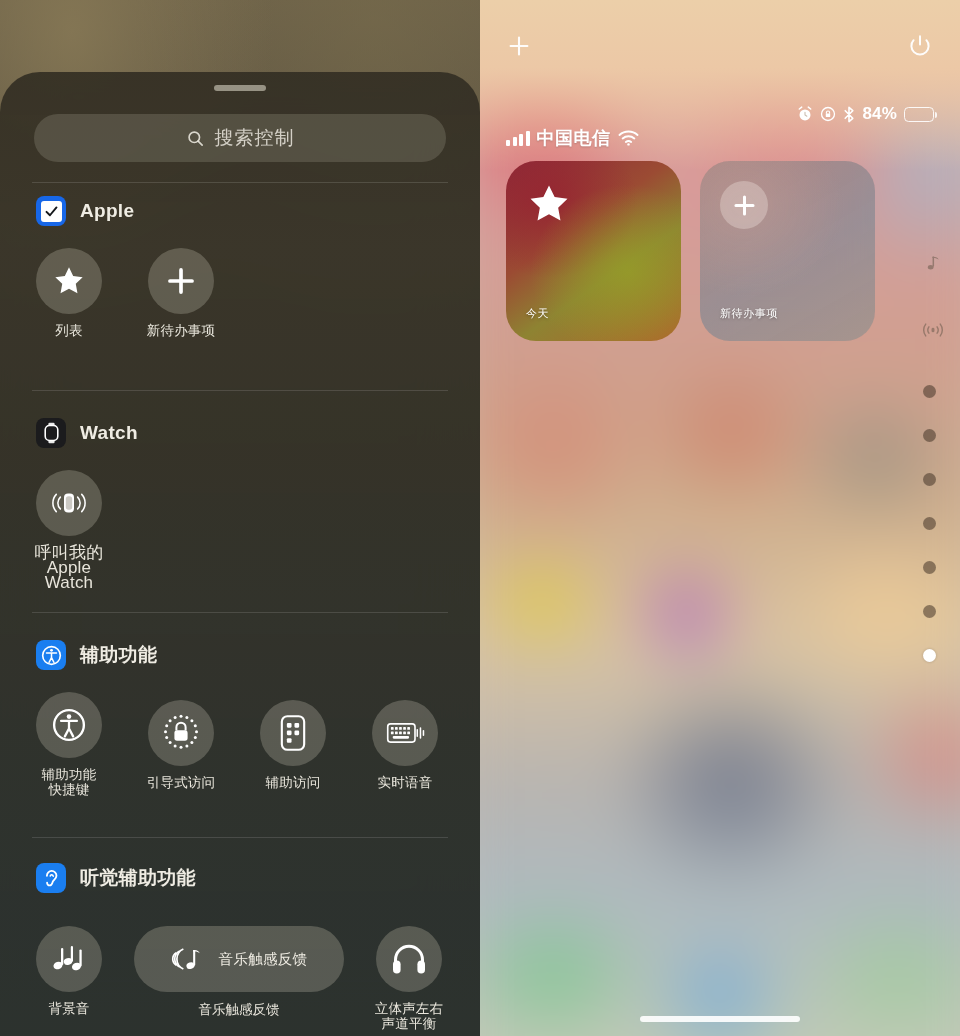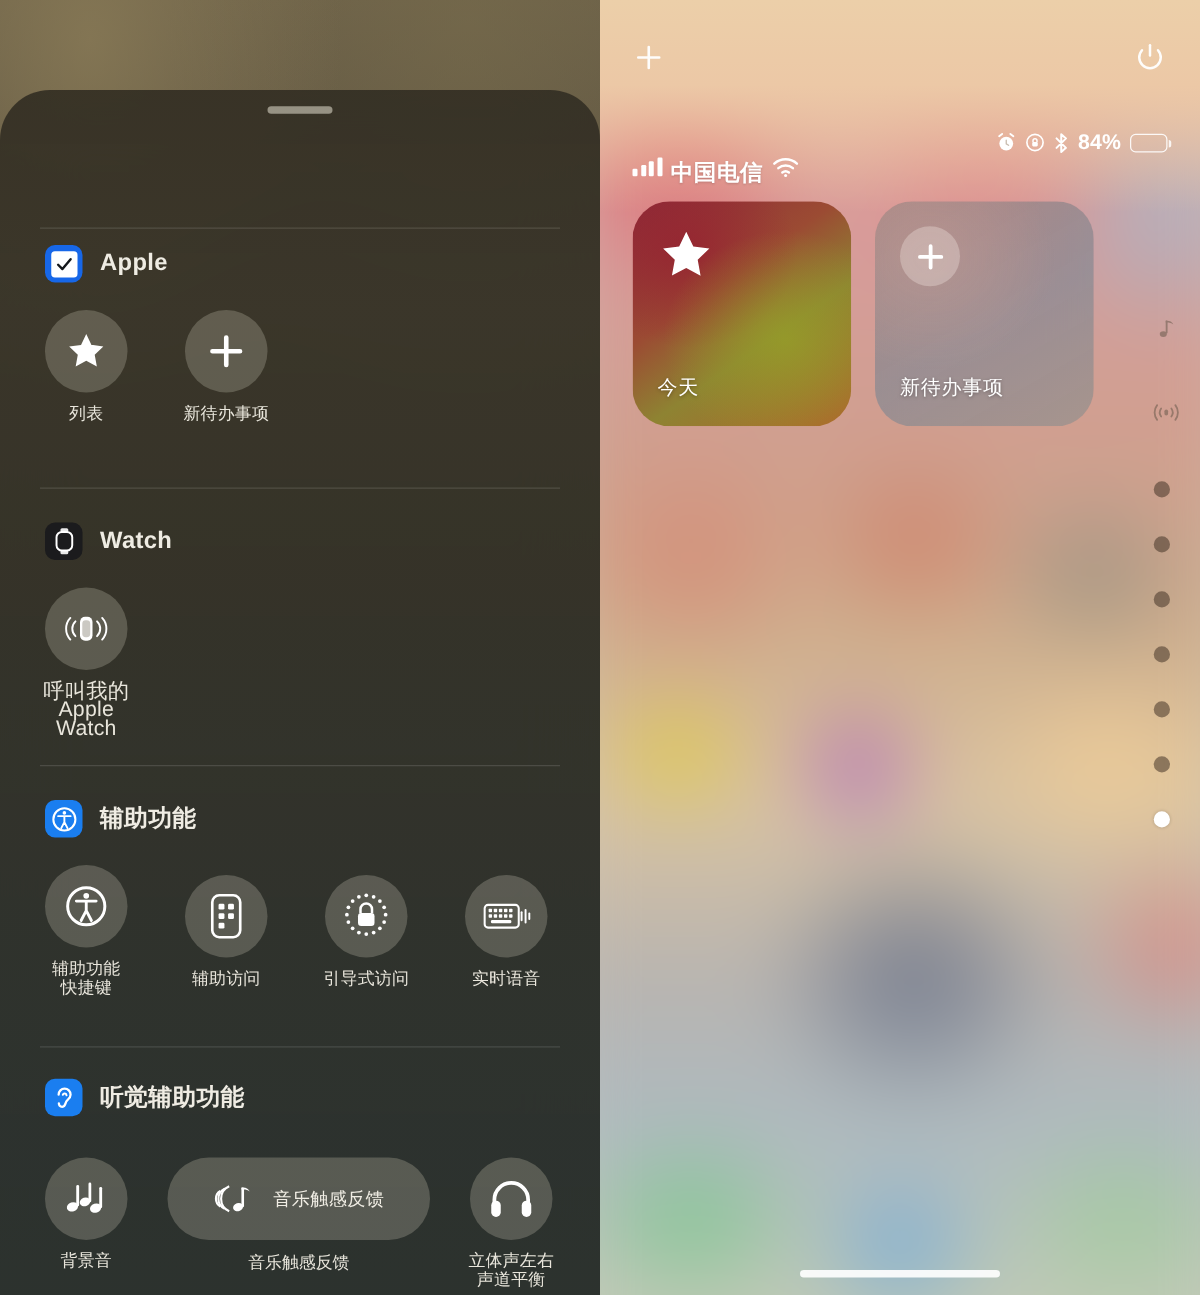--- a/index.html
+++ b/index.html
@@ -115,21 +115,21 @@
   }
 
   .r-plus { position:absolute; left:27px; top:34px; width:24px; height:24px; }
   .r-power { position:absolute; right:27px; top:33px; width:26px; height:26px; }
 
   .statusbar {
     position:absolute; left:0; top:98px; width:480px; height:32px;
     display:flex; align-items:center; justify-content:space-between;
     padding:0 26px; color:#fff;
   }
-  .sb-left { display:flex; align-items:flex-start; gap:7px;margin-top:48px; }
+  .sb-left { display:flex; align-items:center; gap:7px;margin-top:48px; }
   .sb-right { display:flex; align-items:center; gap:7px; }
   .carrier { font-size:18px; font-weight:600; letter-spacing:.5px;
              text-shadow:0 1px 2px rgba(0,0,0,.18); }
   .batt-pct { font-size:17px; font-weight:600; letter-spacing:.2px; }
   .bars { display:flex; align-items:flex-end; gap:2.5px; height:15px; }
   .bars i { width:4px; background:#fff; border-radius:1px; display:block; }
   .bars i:nth-child(1){height:6px}.bars i:nth-child(2){height:9px}
   .bars i:nth-child(3){height:12px}.bars i:nth-child(4){height:15px}
   .battery { width:30px; height:15px; border:1.8px solid rgba(255,255,255,.9);
              border-radius:4.5px; position:relative; padding:1.6px; }
@@ -142,21 +142,21 @@
             padding:20px; display:flex; flex-direction:column; justify-content:space-between; }
   .w-today { background:
       radial-gradient(80% 70% at 70% 62%, rgba(150,160,40,.75), transparent 70%),
       radial-gradient(70% 60% at 25% 22%, rgba(150,30,48,.72), transparent 72%),
       linear-gradient(145deg,#8d2a38 0%, #9b4b33 38%, #8e8332 62%, #b0642c 100%);
       backdrop-filter:blur(16px); }
   .w-new { background:
       radial-gradient(80% 70% at 25% 25%, rgba(200,160,150,.45), transparent 72%),
       linear-gradient(150deg, rgba(150,128,126,.72) 0%, rgba(132,136,146,.7) 55%, rgba(150,144,140,.72) 100%);
       backdrop-filter:blur(16px); }
-  .widget .wlabel { font-size:16px; color:#fff; letter-spacing:.6px;
+  .widget .wlabel { font-size:11px; color:#fff; letter-spacing:.6px;
                     text-shadow:0 1px 3px rgba(0,0,0,.35); }
   .w-circ { width:48px; height:48px; border-radius:50%; background:rgba(235,220,215,.38);
             display:flex; align-items:center; justify-content:center; }
   .si-music { position:absolute; right:18px; top:255px; width:17px; height:17px; opacity:.55; }
   .si-cast  { position:absolute; right:14px; top:320px; width:26px; height:20px; opacity:.55; }
   .pagedots { position:absolute; right:24px; top:385px; display:flex; flex-direction:column; gap:31px; align-items:center; }
   .pagedots span { width:13px; height:13px; border-radius:50%; background:rgba(70,52,40,.55); display:block; }
   .pagedots span.active { background:#fff; box-shadow:0 0 3px rgba(0,0,0,.2); }
 
   .home-ind { position:absolute; left:50%; transform:translateX(-50%); bottom:14px;
@@ -167,20 +167,27 @@
 
 <div class="screen">
 
   <div class="left">
     <div class="left-wall"></div>
 
     <div class="cc-sheet">
 
       <div class="grabber"></div>
 
+      <div class="search-bar">
+        <svg class="mag" viewBox="0 0 24 24" fill="none">
+          <circle cx="10.5" cy="10.5" r="6.6" stroke="rgba(240,237,228,.85)" stroke-width="2.1"></circle>
+          <line x1="15.3" y1="15.3" x2="20.4" y2="20.4" stroke="rgba(240,237,228,.85)" stroke-width="2.1" stroke-linecap="round"></line>
+        </svg>
+        <span class="ph">搜索控制</span>
+      </div>
 
       <div class="sep" style="top:110px"></div>
 
       <div class="grp-head" style="left:36px; top:124px">
         <span class="app-ico ico-things">
           <span class="inner">
             <svg width="15" height="15" viewBox="0 0 24 24" fill="none">
               <path d="M4 12.5 L9.5 18 L20 5.5" stroke="#15181c" stroke-width="3.1" stroke-linecap="round" stroke-linejoin="round"></path>
             </svg>
           </span>
@@ -254,34 +261,20 @@
         <div class="tile">
           <span class="circ">
             <svg width="38" height="38" viewBox="0 0 24 24" fill="none">
               <circle cx="12" cy="12" r="9.4" stroke="#fff" stroke-width="1.5"></circle>
               <circle cx="12" cy="6.7" r="1.45" fill="#fff"></circle>
               <path d="M7 9.4h10M12 9.4v4.8m0 0-2.6 5m2.6-5 2.6 5" stroke="#fff" stroke-width="1.45" stroke-linecap="round"></path>
             </svg>
           </span>
           <span class="cap">辅助功能
 快捷键</span>
-        </div>
-
-        <div class="tile">
-          <span class="circ">
-            <svg width="30" height="38" viewBox="0 0 26 34" fill="none">
-              <rect x="3" y="2" width="20" height="30" rx="5" stroke="#fff" stroke-width="1.9"></rect>
-              <rect x="7.5" y="8" width="4.2" height="4.2" rx="1" fill="#fff"></rect>
-              <rect x="14.3" y="8" width="4.2" height="4.2" rx="1" fill="#fff"></rect>
-              <rect x="7.5" y="14.8" width="4.2" height="4.2" rx="1" fill="#fff"></rect>
-              <rect x="14.3" y="14.8" width="4.2" height="4.2" rx="1" fill="#fff"></rect>
-              <rect x="7.5" y="21.6" width="4.2" height="4.2" rx="1" fill="#fff"></rect>
-            </svg>
-          </span>
-          <span class="cap">辅助访问</span>
         </div>
 
         <div class="tile">
           <span class="circ">
             <svg width="40" height="40" viewBox="0 0 40 40" fill="none">
               <g fill="#fff">
                 <circle cx="20" cy="3.2" r="1.5"></circle>
                   <circle cx="25.9" cy="4.4" r="1.5"></circle>
                 <circle cx="30.9" cy="7.8" r="1.5"></circle>
                   <circle cx="34.3" cy="12.8" r="1.5"></circle>
@@ -300,20 +293,34 @@
               </g>
               <path d="M15.4 17.5v-3.2a4.6 4.6 0 0 1 9.2 0v3.2" stroke="#fff" stroke-width="2"></path>
               <rect x="13.4" y="17.3" width="13.2" height="10.4" rx="2.6" fill="#fff"></rect>
             </svg>
           </span>
           <span class="cap">引导式访问</span>
         </div>
 
         <div class="tile">
           <span class="circ">
+            <svg width="30" height="38" viewBox="0 0 26 34" fill="none">
+              <rect x="3" y="2" width="20" height="30" rx="5" stroke="#fff" stroke-width="1.9"></rect>
+              <rect x="7.5" y="8" width="4.2" height="4.2" rx="1" fill="#fff"></rect>
+              <rect x="14.3" y="8" width="4.2" height="4.2" rx="1" fill="#fff"></rect>
+              <rect x="7.5" y="14.8" width="4.2" height="4.2" rx="1" fill="#fff"></rect>
+              <rect x="14.3" y="14.8" width="4.2" height="4.2" rx="1" fill="#fff"></rect>
+              <rect x="7.5" y="21.6" width="4.2" height="4.2" rx="1" fill="#fff"></rect>
+            </svg>
+          </span>
+          <span class="cap">辅助访问</span>
+        </div>
+
+        <div class="tile">
+          <span class="circ">
             <svg width="40" height="30" viewBox="0 0 44 32" fill="none">
               <rect x="3" y="6" width="30" height="20" rx="3" stroke="#fff" stroke-width="1.8"></rect>
               <g fill="#fff">
                 <rect x="6.5" y="9.5" width="3" height="3" rx=".6"></rect>
                   <rect x="11" y="9.5" width="3" height="3" rx=".6"></rect>
                 <rect x="15.5" y="9.5" width="3" height="3" rx=".6"></rect>
                   <rect x="20" y="9.5" width="3" height="3" rx=".6"></rect>
                 <rect x="24.5" y="9.5" width="3" height="3" rx=".6"></rect>
                 <rect x="6.5" y="14.3" width="3" height="3" rx=".6"></rect>
                   <rect x="11" y="14.3" width="3" height="3" rx=".6"></rect>

